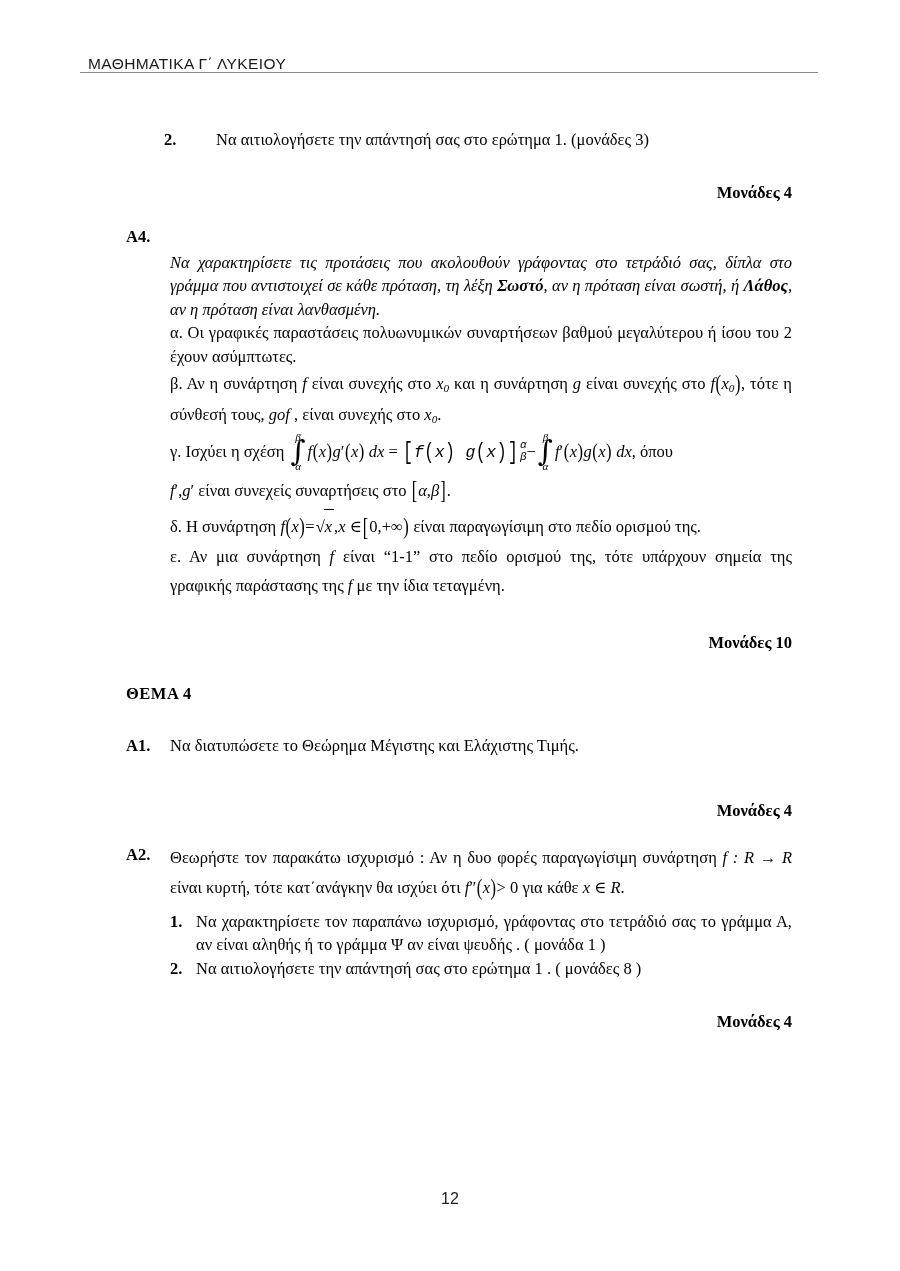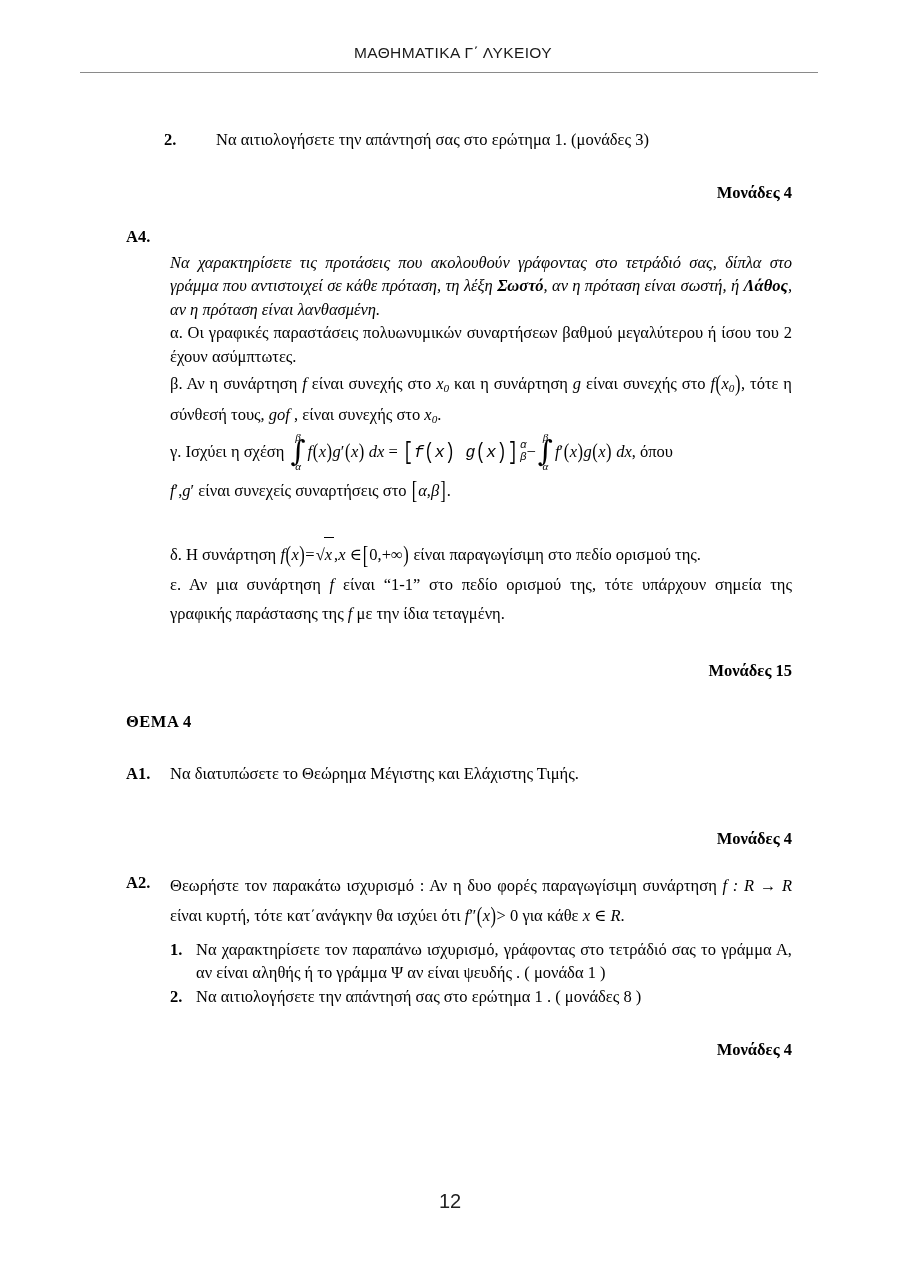--- a/index.html
+++ b/index.html
@@ -20,23 +20,22 @@
     position: relative;
     width: 900px;
     height: 1271px;
     box-sizing: border-box;
   }
 
   
   .page-header {
     position: absolute;
     left: 88px;
-    top: 44px;
+    top: 55px;
     width: 730px;
-    text-align: center;
   }
   .header-title {
     font-family: "Liberation Sans", "DejaVu Sans", sans-serif;
     font-size: 15.5px;
     letter-spacing: .4px;
     color: #1a1a1a;
     white-space: nowrap;
   }
   .header-rule {
     position: absolute;
@@ -200,21 +199,21 @@
   }
 
   
   .page-number {
     position: absolute;
     left: 0;
     top: 1190px;
     width: 900px;
     text-align: center;
     font-family: "Liberation Sans", "DejaVu Sans", sans-serif;
-    font-size: 20px;
+    font-size: 16px;
     color: #222;
   }
 </style>
 </head>
 <body>
 
 <div class="page">
 
   <div class="page-header">
     <div class="header-title">ΜΑΘΗΜΑΤΙΚΑ Γ΄ ΛΥΚΕΙΟΥ</div>
@@ -271,38 +270,38 @@
                 <span class="lim bot">α</span>
               </span><span><span class="mi">f</span><span class="mn">′</span><span class="paren-sm">(</span><span class="mi">x</span><span class="paren-sm">)</span><span class="mi">g</span><span class="paren-sm">(</span><span class="mi">x</span><span class="paren-sm">)</span> <span class="mi">dx</span></span></span><span>, όπου</span>
         </div>
 
         <div class="mathline" style="line-height:2.1;">
           <span class="math"><span class="mi">f</span><span class="mn">′</span><span class="mn">,</span><span class="mi">g</span><span class="mn">′</span></span>
           <span>είναι συνεχείς συναρτήσεις στο</span>
           <span class="math"><span class="brk">[</span><span class="mi">α</span><span class="mn">,</span><span class="mi">β</span><span class="brk">]</span></span><span>.</span>
         </div>
 
-        <div class="justify mathline" style="line-height:2.0;margin-top:28px;">
+        <div class="justify mathline" style="line-height:2.0;">
           <span>δ. Η συνάρτηση</span>
           <span class="math"><span class="mi">f</span><span class="paren">(</span><span class="mi">x</span><span class="paren">)</span><span class="mn">=</span><span class="sqrt"><span class="rad">√</span><span class="rnd mi">x</span></span><span class="mn">,</span><span class="mi">x</span> <span class="mn">∈</span><span class="brk">[</span><span class="mn">0,+∞</span><span class="paren">)</span></span>
           <span>είναι παραγωγίσιμη στο πεδίο ορισμού της.</span>
         </div>
 
         <div class="justify mathline" style="line-height:1.75;">
           <span>ε. Αν μια συνάρτηση</span>
           <span class="math mi">f</span>
           <span>είναι “1-1” στο πεδίο ορισμού της, τότε υπάρχουν σημεία της γραφικής παράστασης της</span>
           <span class="math mi">f</span>
           <span>με την ίδια τεταγμένη.</span>
         </div>
 
       </div>
     </div>
 
-    <div class="marks">Μονάδες 15</div>
+    <div class="marks">Μονάδες 10</div>
 
     <div class="gap-l"></div>
 
     <div class="theme-title">ΘΕΜΑ  4</div>
 
     <div class="gap-l"></div>
 
     <div class="item">
       <div class="marker w-a">A1.</div>
       <div class="body">Να διατυπώσετε το Θεώρημα Μέγιστης και Ελάχιστης Τιμής.</div>

